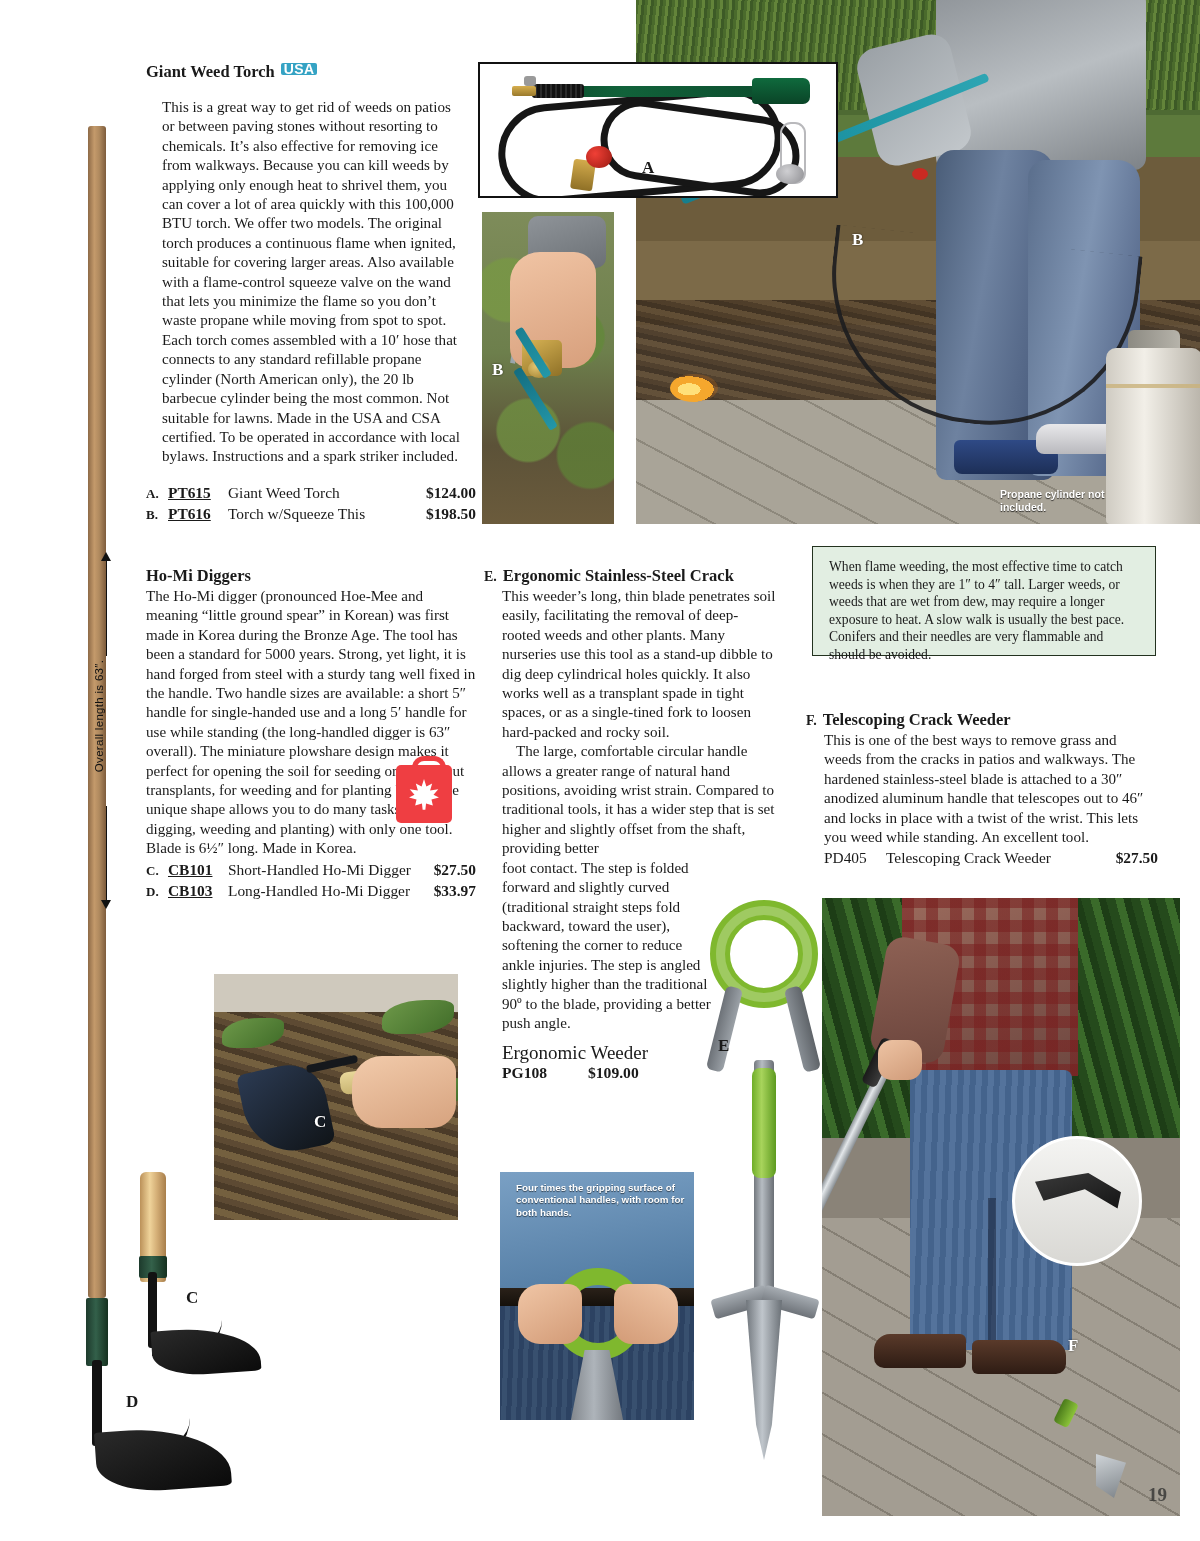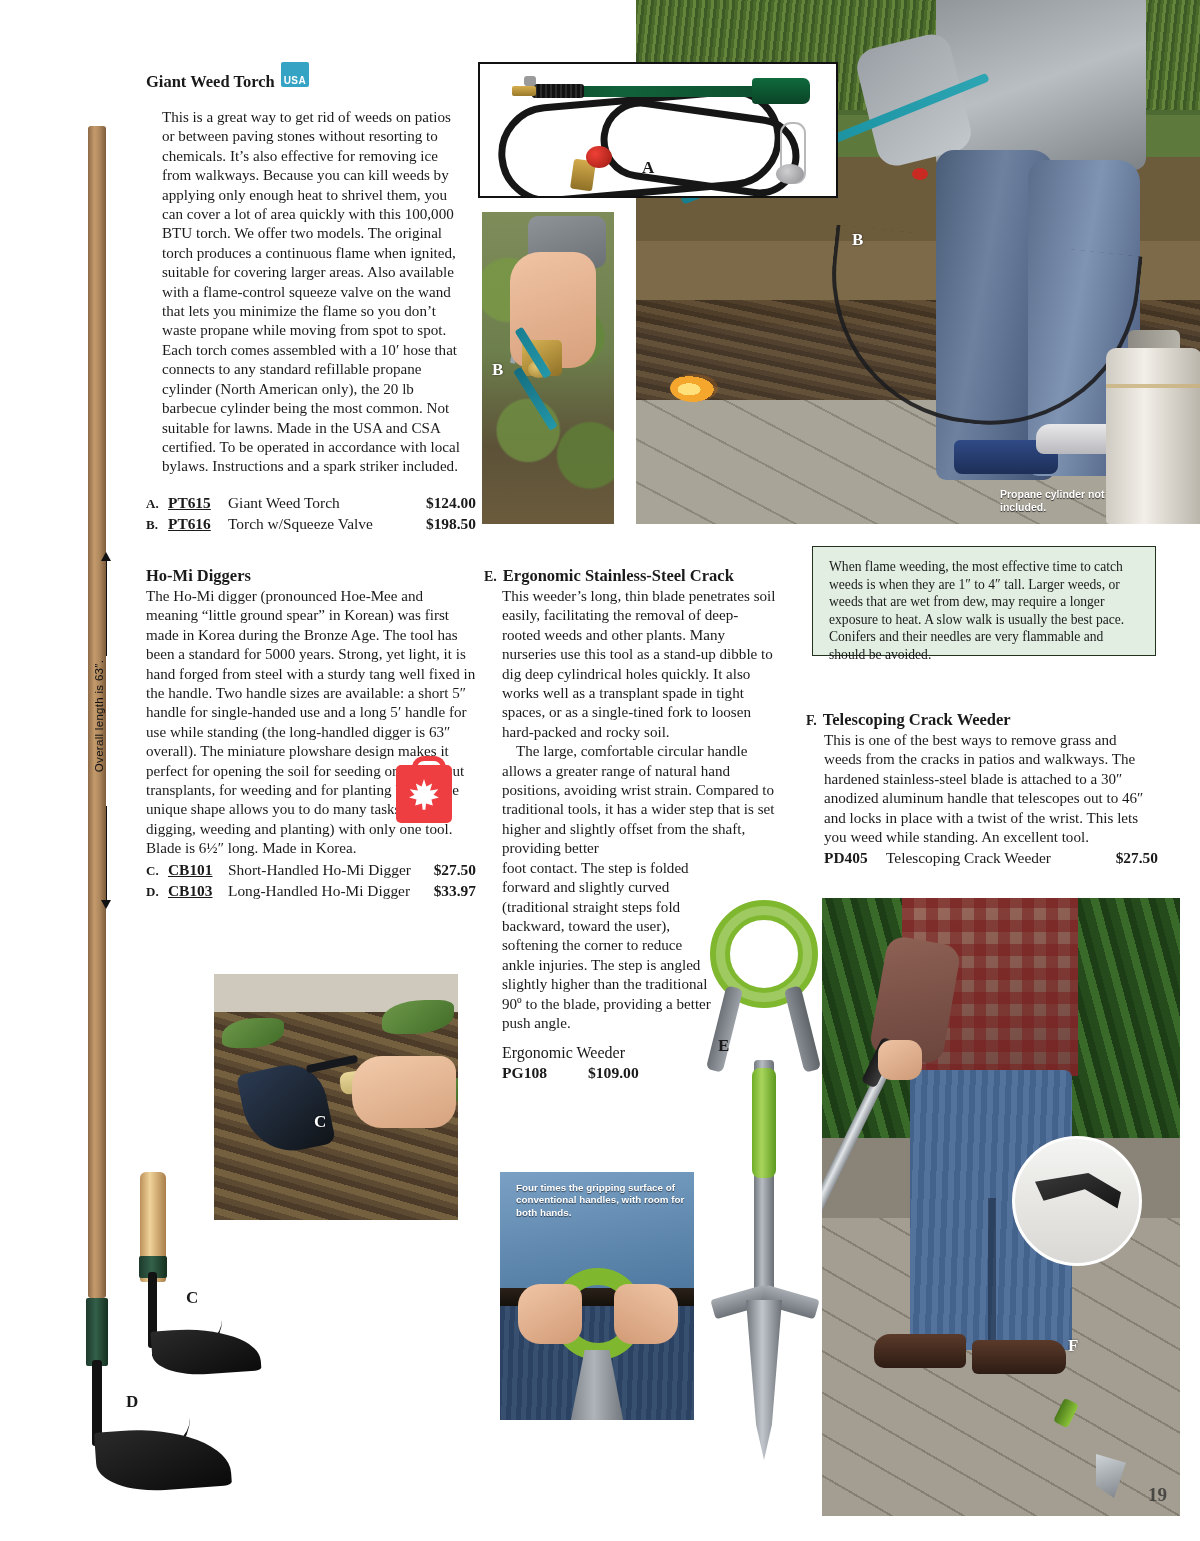--- a/index.html
+++ b/index.html
@@ -13,22 +13,22 @@
   .body-text{font-size:15.1px;line-height:19.4px;text-align:left;}
   .head{font-weight:bold;font-size:16.5px;line-height:20px;}
   .indent-first{text-indent:14px;}
 
   
   #col1{position:absolute;left:146px;top:62px;width:330px;}
   #torch-head{margin:0 0 1px 0;}
   .usa-badge{
     display:inline-block;vertical-align:3px;margin-left:6px;
     background:#35a3c4;color:#fff;font-family:"Liberation Sans",sans-serif;
-    font-size:10px;font-weight:bold;letter-spacing:.4px;
-    padding:14px 3px 1px 3px;border-radius:2px;line-height:10px;
+    font-size:14px;font-weight:bold;letter-spacing:.4px;
+    padding:1px 3px 1px 3px;border-radius:2px;line-height:10px;
   }
   #torch-body{margin:16px;}
   .price-rows{margin-top:1px;}
   .price-row{display:flex;align-items:baseline;font-size:15.4px;line-height:20.5px;}
   .pr-letter{width:22px;font-weight:bold;font-size:13px;text-align:left;}
   .pr-sku{font-weight:bold;width:60px;text-decoration:underline;}
   .pr-name{flex:1;}
   .pr-price{font-weight:bold;text-align:right;white-space:nowrap;}
 
   #homi-block{position:absolute;left:146px;top:566px;width:330px;}
@@ -37,36 +37,36 @@
 
   
   #col2{position:absolute;left:484px;top:566px;width:292px;}
   .lettered-head{display:flex;gap:6px;align-items:baseline;margin:0 0 1px 0;}
   .lh-letter{font-weight:bold;font-size:14px;}
   .lh-text{font-weight:bold;font-size:16.5px;}
   #weeder-body{margin:0;padding-left:18px;}
   #weeder-body p{margin:0;}
   #weeder-narrow{width:214px;}
   #weeder-price{padding-left:18px;margin-top:10px;width:214px;}
-  #weeder-price .pname{font-size:16px;line-height:19px;}
+  #weeder-price .pname{font-size:19px;line-height:19px;}
   #weeder-price .prow{display:flex;font-weight:bold;font-size:15.6px;line-height:20px;margin-top:1px;}
   #weeder-price .prow .s{width:86px;}
 
   
   #tipbox{
     position:absolute;left:812px;top:546px;width:344px;height:110px;
     background:#e2eee2;border:1px solid #23321f;padding:11px 14px 10px 16px;
     box-sizing:border-box;
   }
   #tipbox p{margin:0;font-size:13.6px;line-height:17.5px;}
 
   #col3{position:absolute;left:806px;top:710px;width:352px;}
   #crack-body{margin:0;padding-left:18px;}
   #crack-price{padding-left:18px;display:flex;align-items:baseline;font-size:15.4px;line-height:21px;margin-top:0px;}
-  #crack-price .s{font-weight:bold;width:62px;}
+  #crack-price .s{font-weight:normal;width:62px;}
   #crack-price .n{flex:1;}
   #crack-price .p{font-weight:bold;}
 
   
   #measure{
     position:absolute;left:84px;top:560px;width:26px;height:360px;
   }
   #measure .caption{
     position:absolute;left:-60px;top:150px;width:150px;
     transform:rotate(-90deg);
@@ -410,21 +410,21 @@
     <div class="price-rows">
       <div class="price-row">
         <span class="pr-letter">A.</span>
         <span class="pr-sku">PT615</span>
         <span class="pr-name">Giant Weed Torch</span>
         <span class="pr-price">$124.00</span>
       </div>
       <div class="price-row">
         <span class="pr-letter">B.</span>
         <span class="pr-sku">PT616</span>
-        <span class="pr-name">Torch w/Squeeze Valve</span>
+        <span class="pr-name">Torch w/Squeeze This</span>
         <span class="pr-price">$198.50</span>
       </div>
     </div>
   </div>
 
   <div id="homi-block">
     <div class="head" id="homi-head">Ho-Mi Diggers</div>
     <p class="body-text" id="homi-body">The Ho-Mi digger (pronounced Hoe-Mee and meaning “little ground spear” in Korean) was first made in Korea during the Bronze Age. The tool has been a standard for 5000 years. Strong, yet light, it is hand forged from steel with a sturdy tang well fixed in the handle. Two handle sizes are available: a short 5″ handle for single-handed use and a long 5′ handle for use while standing (the long-handled digger is 63″ overall). The miniature plowshare design makes it perfect for opening the soil for seeding or setting out transplants, for weeding and for planting bulbs. The unique shape allows you to do many tasks (hilling, digging, weeding and planting) with only one tool. Blade is 6½″ long. Made in Korea.</p>
     <div class="price-rows">
       <div class="price-row">

